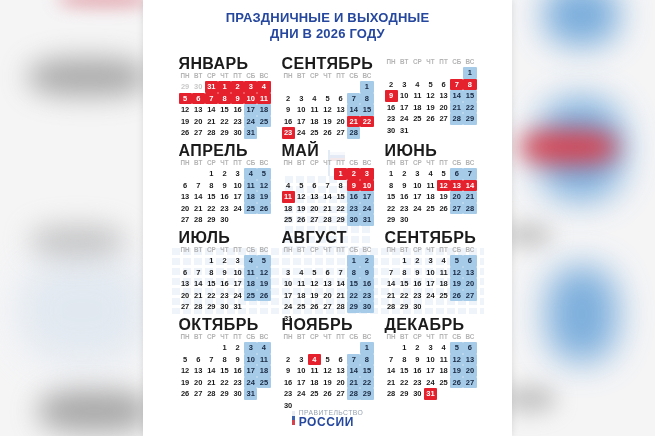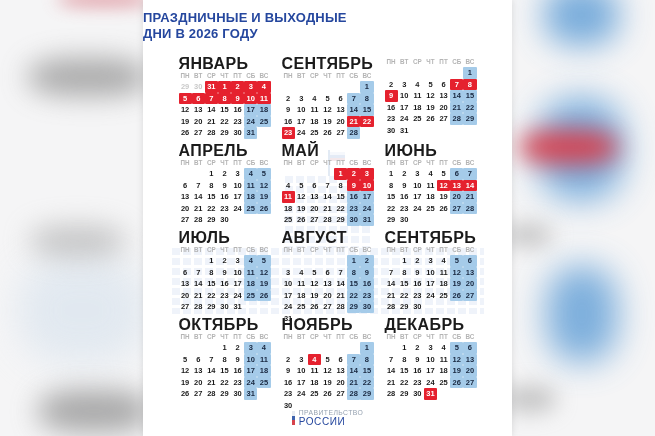--- a/index.html
+++ b/index.html
@@ -24,21 +24,21 @@
   .br3{left:8px;top:130px;width:98px;height:34px;background:#de3944;opacity:.9;filter:blur(12px);}
   .br4{left:-8px;top:224px;width:48px;height:22px;background:#9a9a9a;opacity:.55;filter:blur(11px);}
   .br5{left:34px;top:266px;width:72px;height:96px;background:#5b9bd5;opacity:.78;filter:blur(17px);}
   .br6{left:-8px;top:386px;width:52px;height:26px;background:#9a9a9a;opacity:.55;filter:blur(11px);}
   
   .sheet{
     position:absolute;left:143px;top:0;width:369px;height:436px;background:#ffffff;
     box-shadow:0 0 7px rgba(0,0,0,.12);
   }
   .title{
-    position:relative;z-index:2;padding-top:10px;text-align:left;
+    position:relative;z-index:2;padding-top:10px;text-align:center;
     color:var(--title-blue,#25479e);font-weight:700;font-size:13px;line-height:15.5px;letter-spacing:.2px;
   }
   
   .watermark{position:absolute;left:50%;transform:translateX(-50%);top:148px;width:312px;height:168px;opacity:.55;z-index:0;}
   .wm-grid{
     position:absolute;background-color:#e2ebf7;
     background-image:
       repeating-linear-gradient(to right,transparent 0 8px,#ffffff 8px 11px),
       repeating-linear-gradient(to bottom,transparent 0 7px,#ffffff 7px 10px);
   }
@@ -67,21 +67,21 @@
   .cell.out{color:#c9c9c9;}
   
   .footer{
     position:absolute;left:0;right:0;bottom:9px;z-index:2;
     display:flex;justify-content:center;align-items:center;gap:4px;
   }
   .flag{width:3px;height:14px;display:flex;flex-direction:column;}
   .flag i{flex:1;}
   .f-w{background:#e9edf2;}.f-b{background:#3d62ad;}.f-r{background:#d6424b;}
   .gov-line1{font-size:6.8px;color:#96a2b1;letter-spacing:.45px;line-height:8px;}
-  .gov-line2{font-size:10px;font-weight:400;color:var(--title-blue,#25479e);letter-spacing:.6px;line-height:10px;}
+  .gov-line2{font-size:12px;font-weight:700;color:var(--title-blue,#25479e);letter-spacing:.6px;line-height:10px;}
 </style>
 </head>
 <body>
 
 <div class="bg-panel bg-left">
   <div class="blob bl4"></div>
   <div class="blob bl1"></div>
   <div class="blob bl5"></div>
   <div class="blob bl2"></div>
   <div class="blob bl3"></div>

